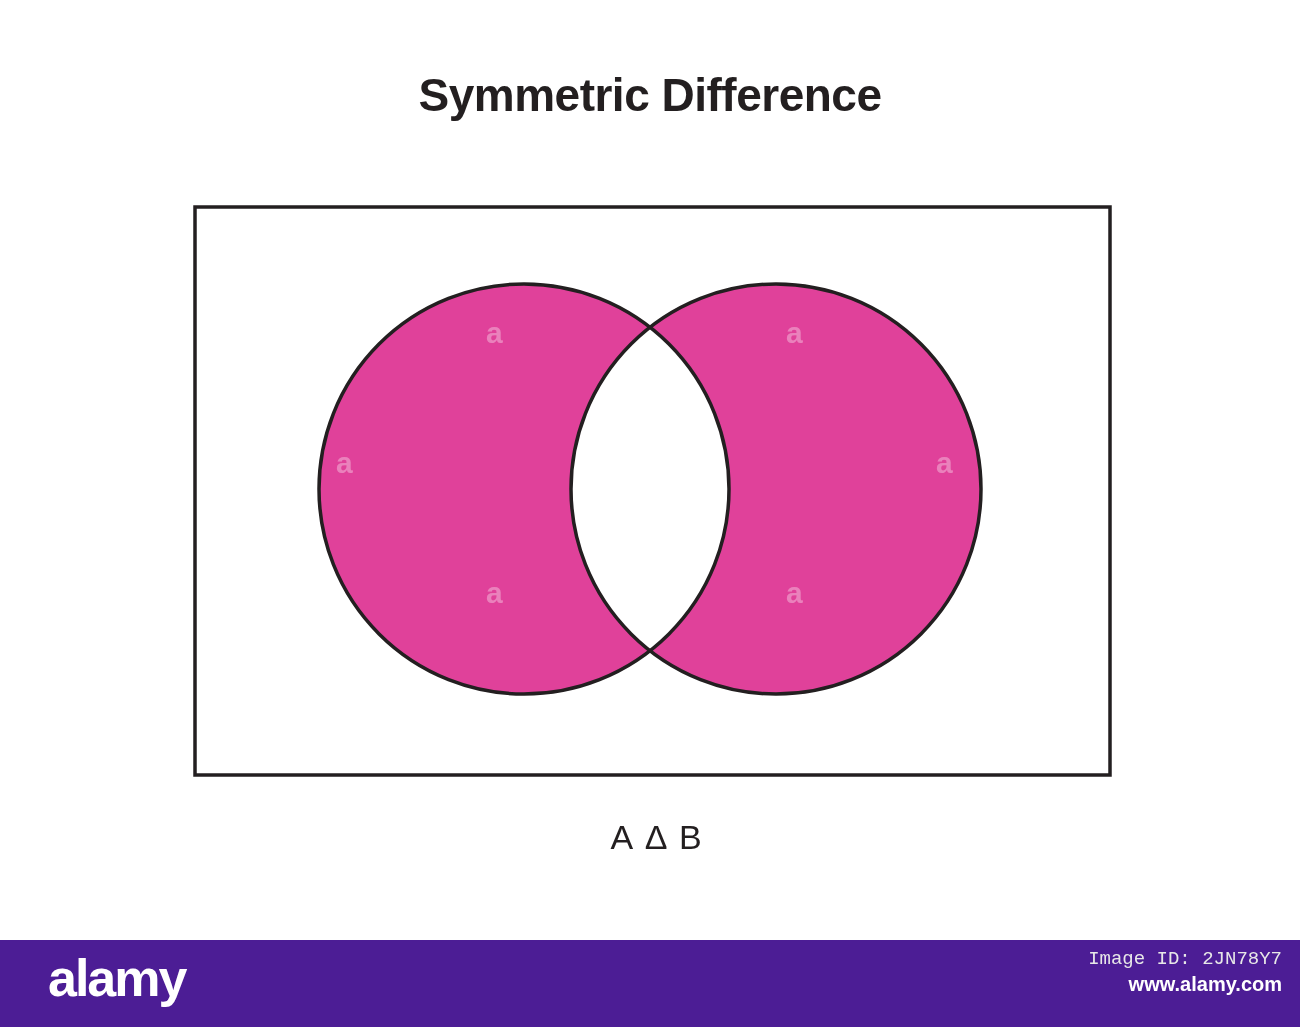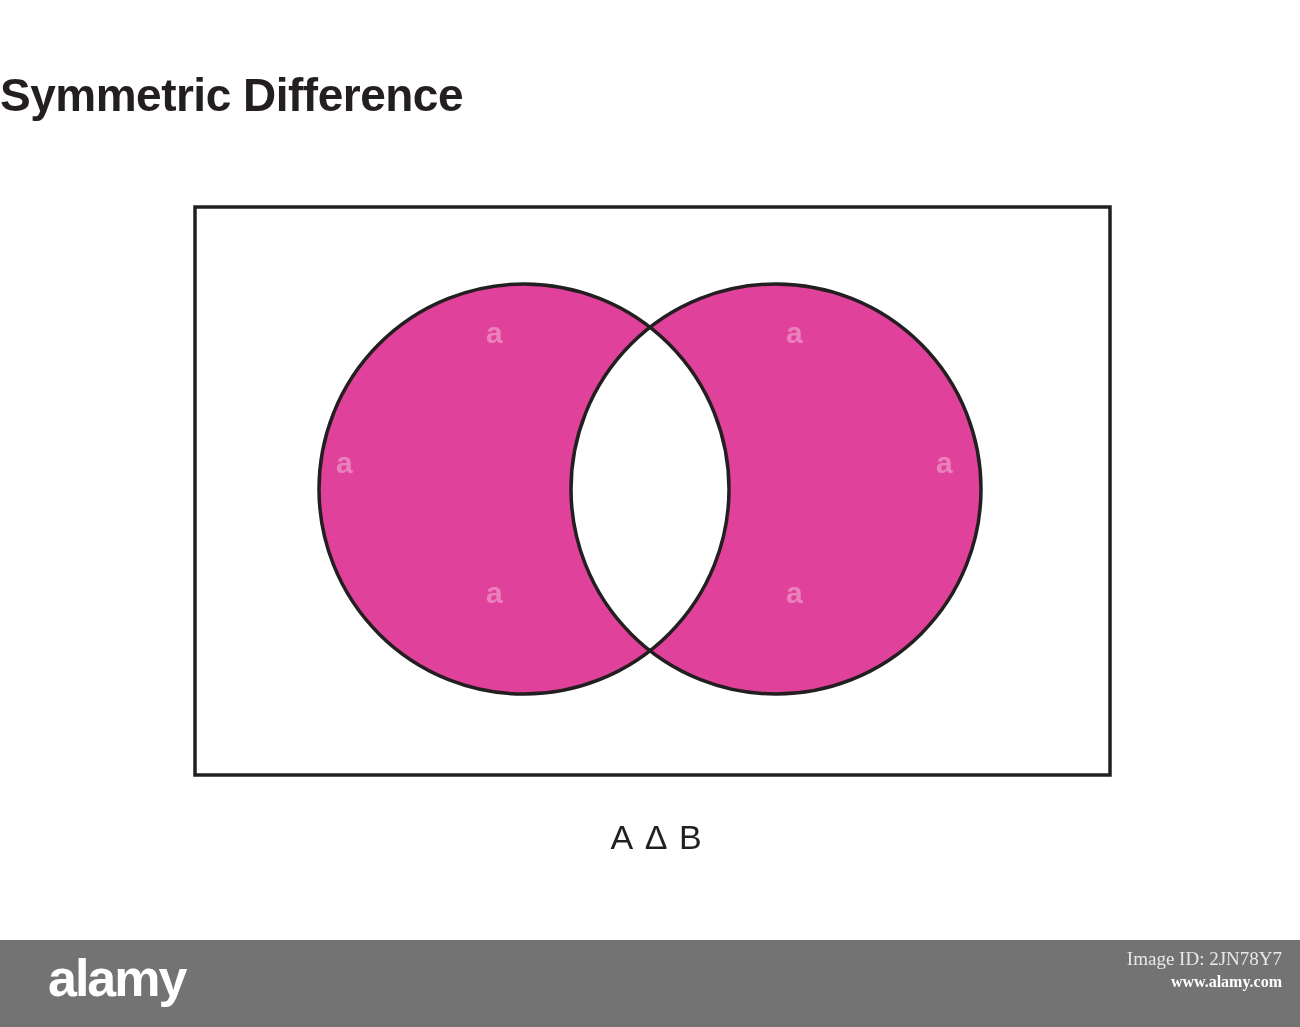--- a/index.html
+++ b/index.html
@@ -18,21 +18,21 @@
     background: #ffffff;
     overflow: hidden;
   }
 
   
   #figure-title {
     position: absolute;
     left: 0;
     top: 68px;
     width: 1300px;
-    text-align: left;
+    text-align: center;
     font-size: 46px;
     font-weight: bold;
     color: #231f20;
     letter-spacing: -0.5px;
     font-family: "Liberation Sans", sans-serif;
     white-space: nowrap;
   }
 
   
   #venn-wrap {
@@ -93,31 +93,31 @@
     font-family: "Liberation Sans", sans-serif;
     line-height: 1;
   }
   #stock-image-id {
     position: absolute;
     right: 18px;
     top: 8px;
     color: #e8e8e8;
     font-size: 19px;
     font-weight: normal;
-    font-family: Liberation Serif, serif;
+    font-family: Liberation Mono, monospace;
     text-align: right;
   }
   #stock-site {
     position: absolute;
     right: 18px;
     top: 33px;
     color: #ffffff;
-    font-size: 16px;
+    font-size: 20px;
     font-weight: bold;
-    font-family: Liberation Serif, serif;
+    font-family: Liberation Sans, sans-serif;
     text-align: right;
   }
 </style>
 </head>
 <body>
 
 <div id="stage" style="background: rgb(255, 255, 255);">
 
   <div id="figure-title">Symmetric Difference</div>
 
@@ -155,19 +155,19 @@
     <div class="wm-a" style="left:486px;  top:316px;">a</div>
     <div class="wm-a" style="left:786px;  top:316px;">a</div>
     <div class="wm-a" style="left:336px;  top:446px;">a</div>
     <div class="wm-a" style="left:936px;  top:446px;">a</div>
     <div class="wm-a" style="left:486px;  top:576px;">a</div>
     <div class="wm-a" style="left:786px;  top:576px;">a</div>
   </div>
 
   <div id="figure-caption">A Δ B</div>
 
-  <div id="stock-bar" style="background: #737373;">
+  <div id="stock-bar" style="background: #4c1d95;">
     <div id="stock-logo">alamy</div>
     <div id="stock-image-id">Image ID: 2JN78Y7</div>
     <div id="stock-site">www.alamy.com</div>
   </div>
 
 </div>
 
 </body></html>

